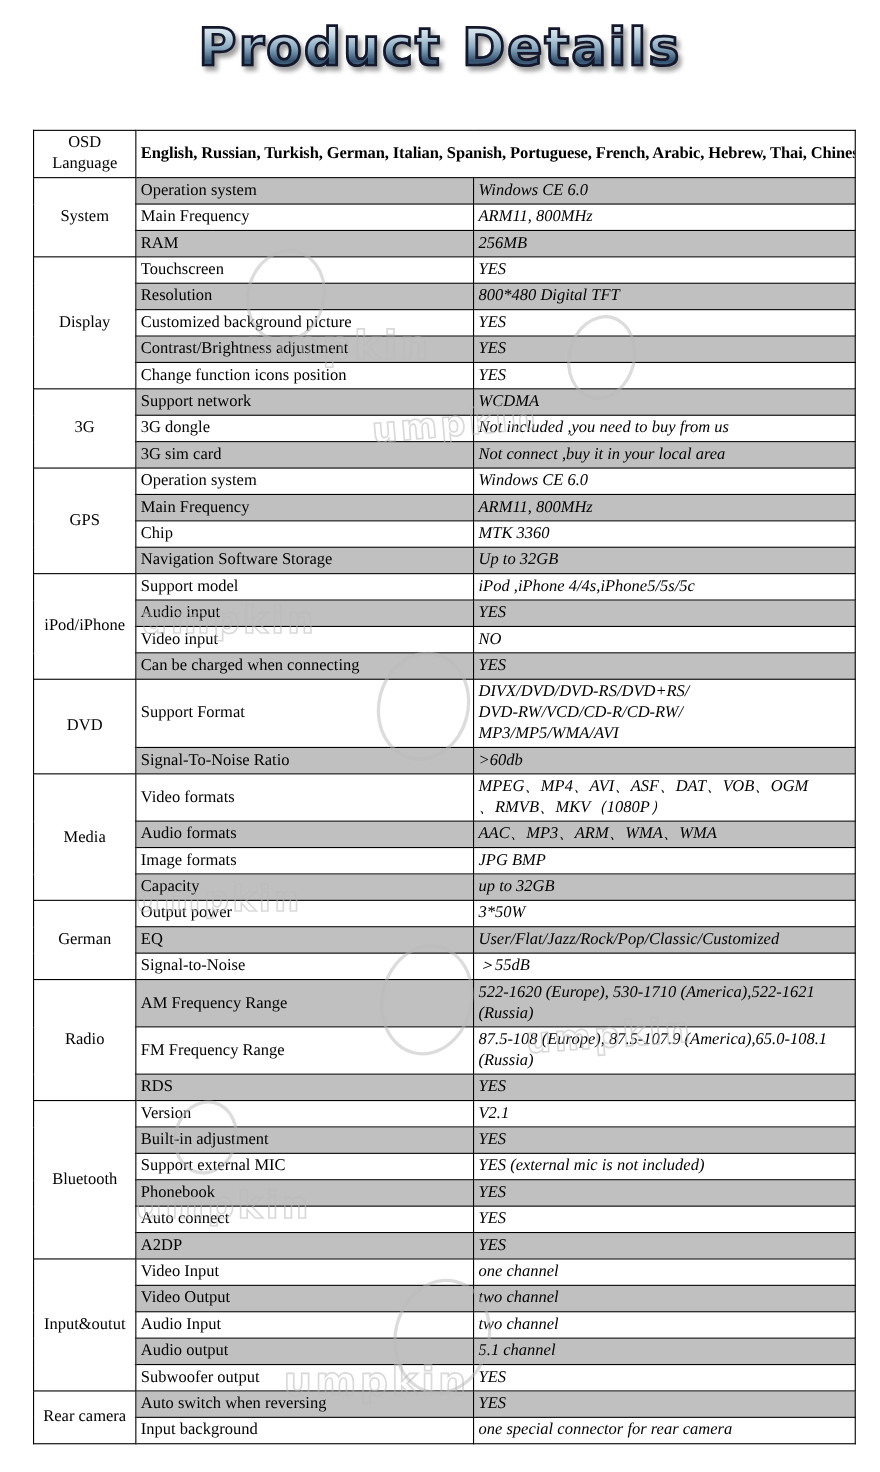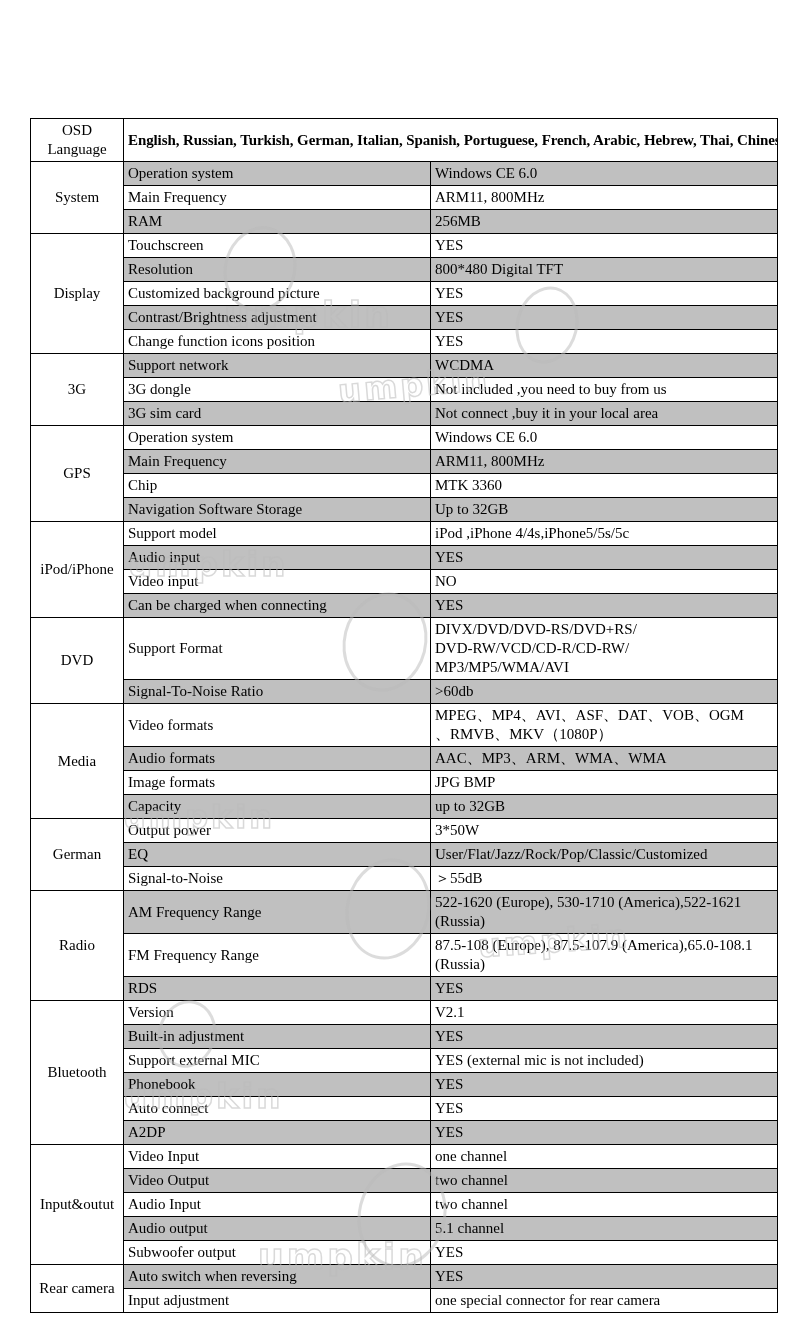--- a/index.html
+++ b/index.html
@@ -42,21 +42,21 @@
   }
   table.spec td {
     border:1px solid #000;
     font-size:15px;
     line-height:19px;
     padding:2px 4px;
     vertical-align:middle;
     overflow:hidden;
   }
   td.sec  { text-align:center; background:#fff; }
-  td.val  { white-space:pre-line; }
+  td.val  { white-space:pre-line;font-style:italic; }
   tr.shade td.feat, tr.shade td.val, tr.shade td.osd { background:#c0c0c0; }
   td.osd  {
     font-weight:bold;
     font-size:14px;
     white-space:nowrap;
     letter-spacing:-0.1px;
   }
 
   
   .wm-layer { position:absolute; inset:0; pointer-events:none; z-index:10;margin-left:28px; }
@@ -73,20 +73,23 @@
     border:3px solid rgba(185,185,185,0.5);
     border-radius:50%;
     transform:rotate(14deg);
   }
 </style>
 </head>
 <body>
 
 <div class="page">
 
+  <div class="title-wrap">
+    <span class="title">Product Details</span>
+  </div>
 
   <table class="spec">
     <colgroup>
       <col style="width:93px">
       <col style="width:307px">
       <col style="width:347px">
     </colgroup>
     <tbody>
         <tr>
           <td class="sec">OSD Language</td>
@@ -275,21 +278,21 @@
         <tr>
           <td class="feat">Subwoofer output</td>
           <td class="val">YES</td>
         </tr>
         <tr class="shade">
           <td class="sec" rowspan="2">Rear camera</td>
           <td class="feat">Auto switch when reversing</td>
           <td class="val">YES</td>
         </tr>
         <tr>
-          <td class="feat">Input  adjustment</td>
+          <td class="feat">Input  background</td>
           <td class="val">one special connector for rear camera</td>
         </tr>
       </tbody>
   </table>
 
   <div class="wm-layer">
     <span class="wm wm-ellipse" style="left:196px; top:226px; width:66px; height:80px;"></span>
     <span class="wm wm-text" style="left:196px; top:294px; font-size:36px;">umpkin</span>
     <span class="wm wm-ellipse" style="left:488px; top:286px; width:56px; height:72px;"></span>
     <span class="wm wm-text" style="left:310px; top:366px; font-size:32px; transform:rotate(-5deg);">umpkin</span>

